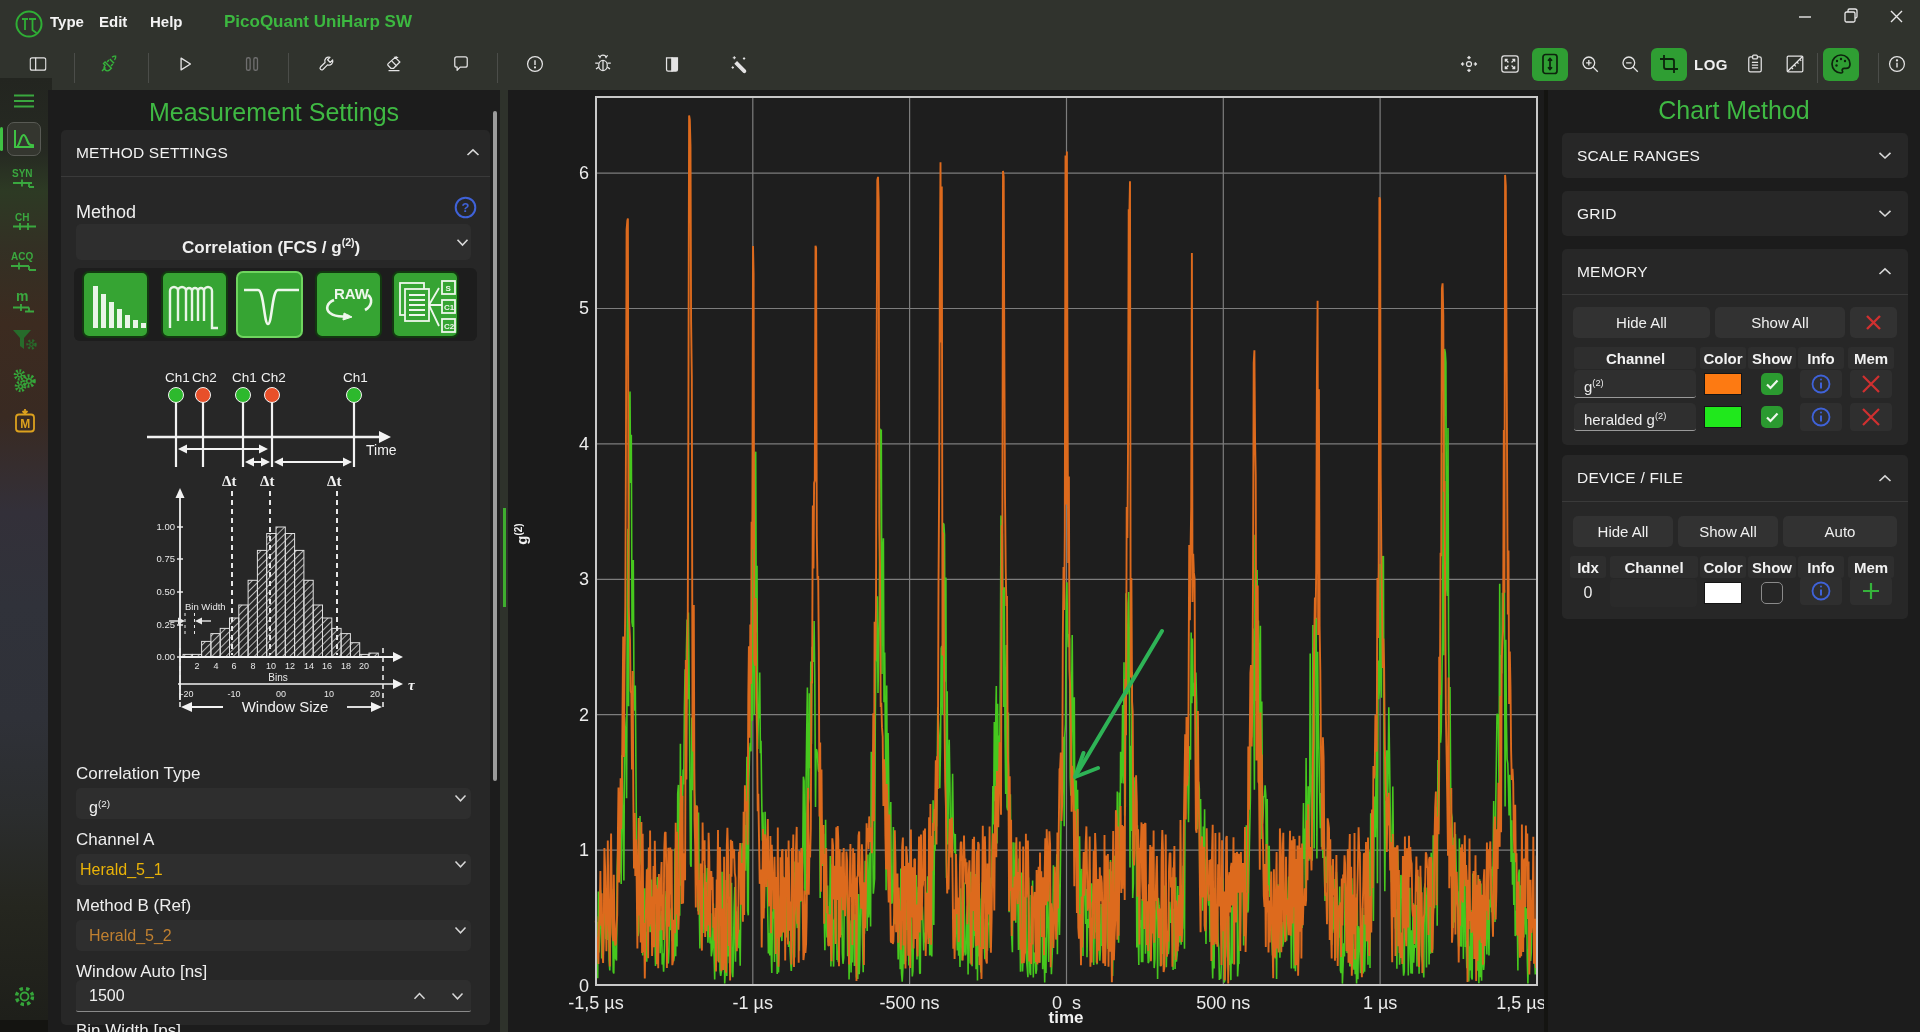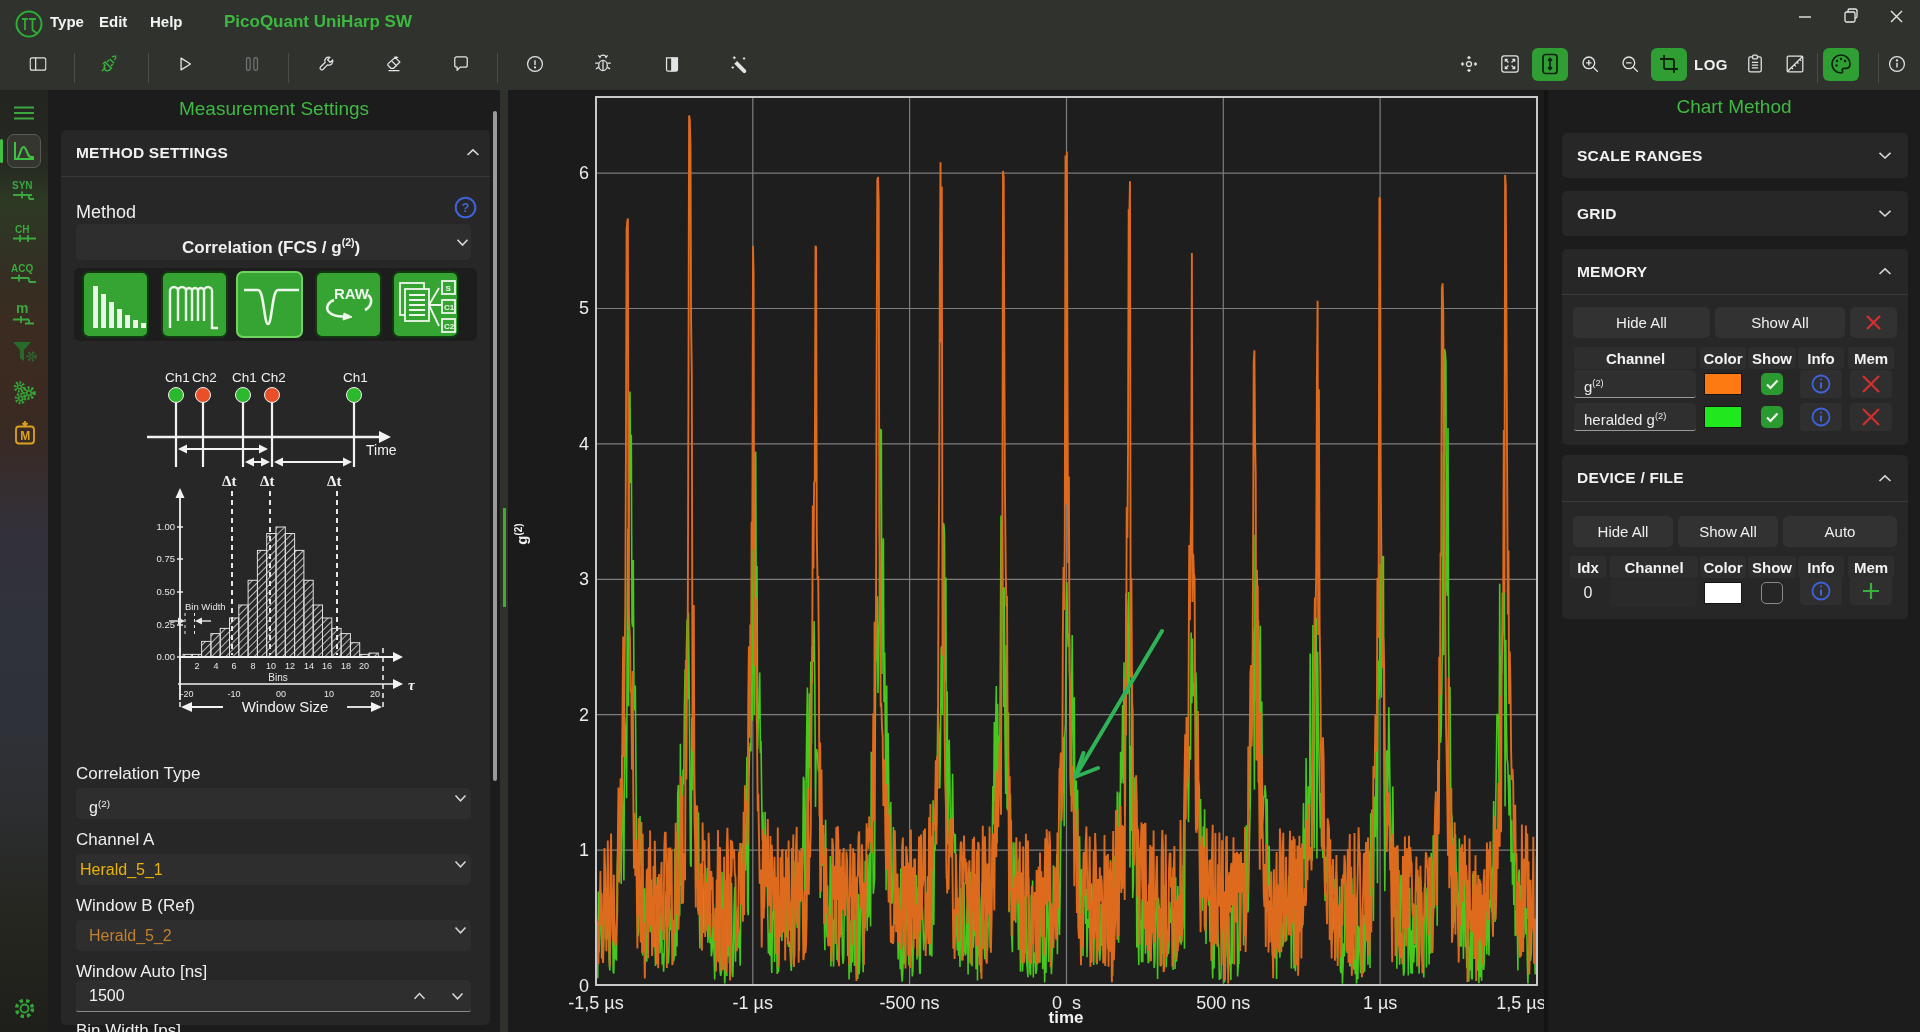--- a/index.html
+++ b/index.html
@@ -1,27 +1,27 @@
 <!DOCTYPE html>
 <html><head><meta charset="utf-8">
 <style>
 *{margin:0;padding:0;box-sizing:border-box}
 html,body{width:1920px;height:1032px;overflow:hidden;background:#141411;
 font-family:"Liberation Sans",sans-serif;color:#ececec;}
 .abs{position:absolute}
 .titlebar{position:absolute;left:0;top:0;width:1920px;height:48px;background:#30332d}
 .toolbar{position:absolute;left:0;top:48px;width:1920px;height:42px;background:#30332d}
-.sidebar{position:absolute;left:0;top:90px;width:52px;height:942px;
+.sidebar{position:absolute;left:0;top:78px;width:52px;height:942px;
 background:linear-gradient(180deg,#232520 0%,#262a22 8%,#2d3a24 12%,#333024 18%,#3c2b20 26%,#392a22 36%,#333039 46%,#30323a 56%,#2f3138 68%,#2b2d2e 78%,#25261f 88%,#1e1f1a 100%)}
 .leftpanel{position:absolute;left:48px;top:90px;width:452px;height:942px;background:#1c1c1c;overflow:hidden}
 .chartarea{position:absolute;left:508px;top:90px;width:1036px;height:942px;background:#1b1b1b}
 .rightpanel{position:absolute;left:1548px;top:90px;width:372px;height:942px;background:#1c1c1c}
-.paneltitle{position:absolute;width:100%;text-align:center;color:#3fb943;font-size:19px}
+.paneltitle{position:absolute;width:100%;text-align:center;color:#3fb943;font-size:25px}
 .card{position:absolute;background:#272727;border-radius:5px}
-.cardhead{position:absolute;left:15px;top:0;height:46px;line-height:46px;font-size:15.5px;font-weight:700;color:#f2f2f2;letter-spacing:.2px}
+.cardhead{position:absolute;left:15px;top:0;height:46px;line-height:46px;font-size:15.5px;font-weight:400;color:#f2f2f2;letter-spacing:.2px}
 .lbl{position:absolute;font-size:17px;color:#eeeeee}
 .dd{position:absolute;background:#2e2e2e;border-radius:5px;font-size:16px;color:#f0f0f0}
 .btn{position:absolute;background:#323232;border-radius:5px;text-align:center;font-size:15px;color:#f0f0f0}
 .th{position:absolute;font-size:15px;font-weight:700;color:#f2f2f2;text-align:center}
 .cellbox{position:absolute;background:#2f2f2f;border-radius:4px}
 .sep{position:absolute;width:1px;background:#4b4d49}
 .ticon{position:absolute;width:34px;height:34px;display:flex;align-items:center;justify-content:center;transform:translateY(-5px)}
 .ticon svg{transform:scale(0.78)}
 .gbtn{position:absolute;width:36px;height:33px;background:#2f9e33;border-radius:6px;display:flex;align-items:center;justify-content:center}
 sup{font-size:.62em;vertical-align:super}
@@ -481,21 +481,21 @@
       <div class="lbl" style="left:15px;top:634px">Correlation Type</div>
       <div class="dd" style="left:15px;top:658px;width:395px;height:31px;line-height:31px"><span style="margin-left:13px;color:#f0f0f0">g<sup>(2)</sup></span></div>
       <svg class="abs" style="left:393px;top:664px" width="13" height="8" viewBox="0 0 13 8">
         <path d="M1.5 1.5L6.5 6.8 11.5 1.5" fill="none" stroke="#d8d8d8" stroke-width="1.5"></path>
       </svg>
       <div class="lbl" style="left:15px;top:700px">Channel A</div>
       <div class="dd" style="left:15px;top:724px;width:395px;height:31px;line-height:31px"><span style="margin-left:4px;color:#eab308">Herald_5_1</span></div>
       <svg class="abs" style="left:393px;top:730px" width="13" height="8" viewBox="0 0 13 8">
         <path d="M1.5 1.5L6.5 6.8 11.5 1.5" fill="none" stroke="#d8d8d8" stroke-width="1.5"></path>
       </svg>
-      <div class="lbl" style="left:15px;top:766px">Window B (Ref)</div>
+      <div class="lbl" style="left:15px;top:766px">Method B (Ref)</div>
       <div class="dd" style="left:15px;top:790px;width:395px;height:31px;line-height:31px"><span style="margin-left:13px;color:#c08030">Herald_5_2</span></div>
       <svg class="abs" style="left:393px;top:796px" width="13" height="8" viewBox="0 0 13 8">
         <path d="M1.5 1.5L6.5 6.8 11.5 1.5" fill="none" stroke="#d8d8d8" stroke-width="1.5"></path>
       </svg>
       <div class="lbl" style="left:15px;top:832px">Window Auto [ns]</div>
       <div class="dd" style="left:15px;top:850px;width:395px;height:32px;line-height:32px;border-bottom:1.5px solid #8a8a8a;border-radius:5px 5px 2px 2px"><span style="margin-left:13px">1500</span></div>
       <svg class="abs" style="left:352px;top:862px" width="13" height="8" viewBox="0 0 13 8">
         <path d="M1.5 6.8L6.5 1.5 11.5 6.8" fill="none" stroke="#d8d8d8" stroke-width="1.5"></path>
       </svg>
       <svg class="abs" style="left:390px;top:862px" width="13" height="8" viewBox="0 0 13 8">

